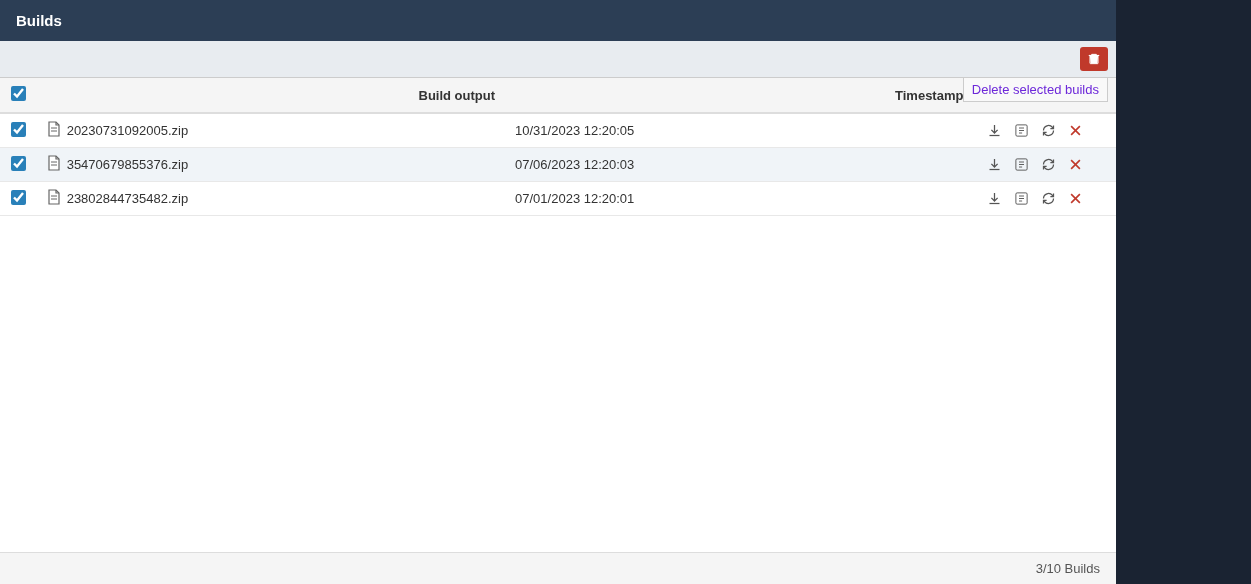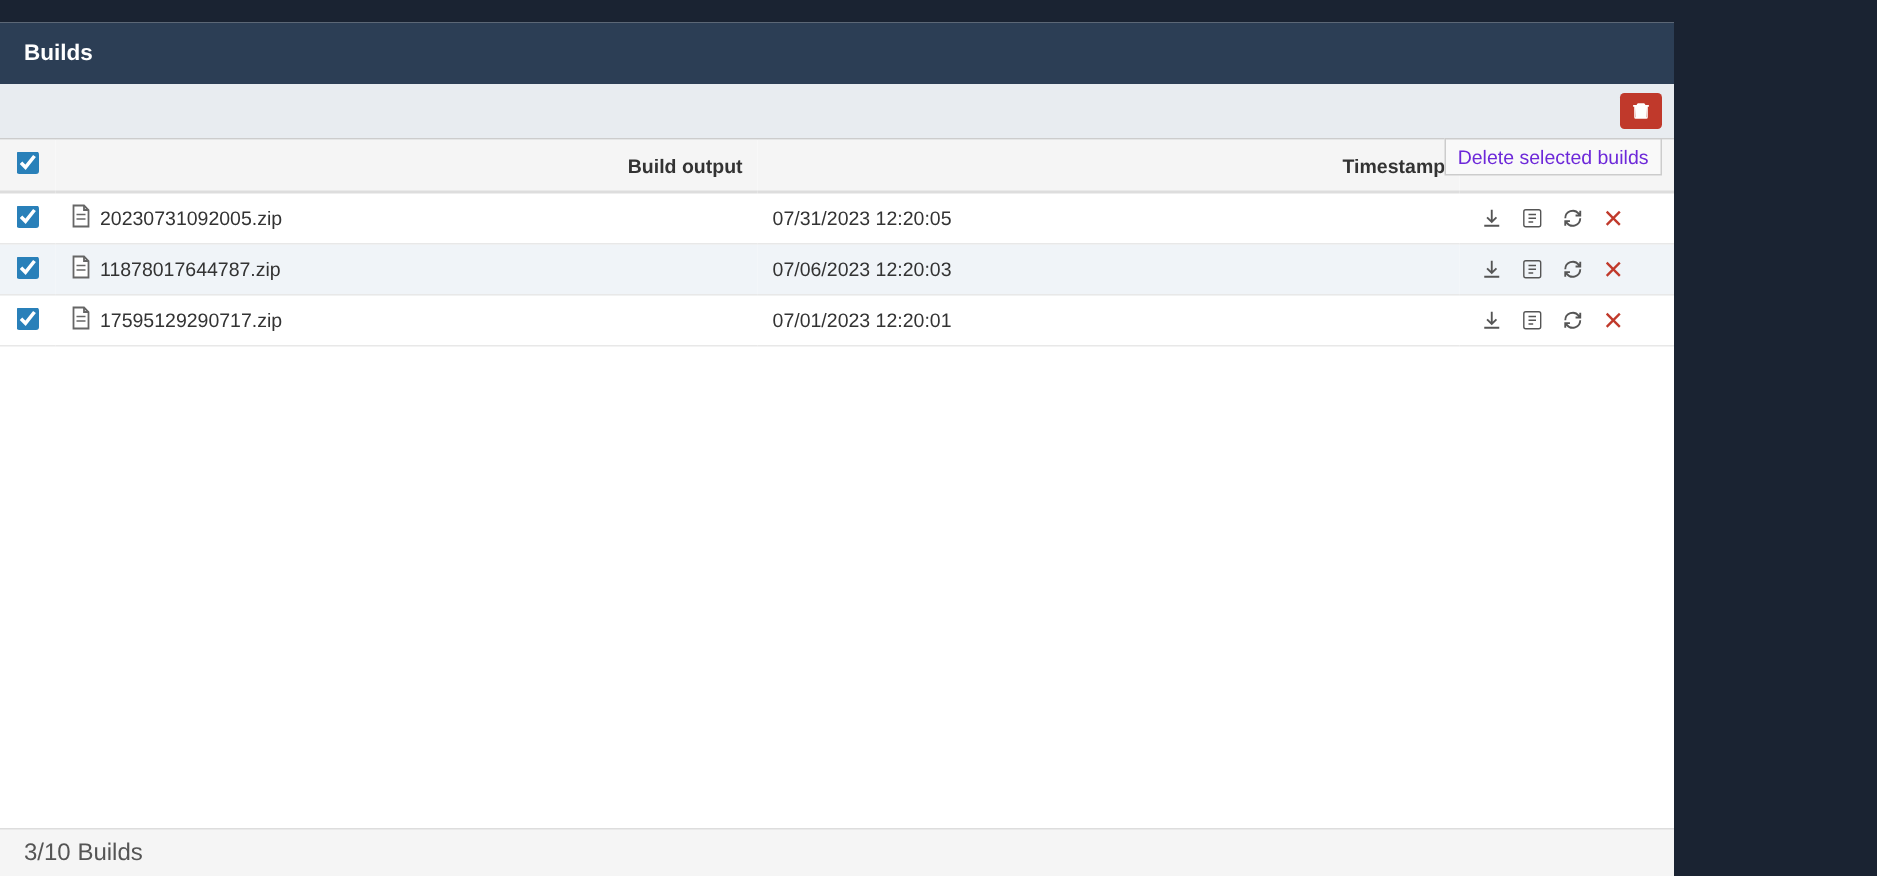--- a/index.html
+++ b/index.html
@@ -11,21 +11,20 @@
       width: 1251px;
       height: 584px;
     }
 
     .main-panel {
       flex: 1;
       background: #ffffff;
       display: flex;
       flex-direction: column;
       position: relative;
-      margin-top: 15px;
     }
 
     .sidebar {
       width: 135px;
       background: #1a2332;
       flex-shrink: 0;
     }
 
     .header-bar {
       background: #2c3e55;
@@ -163,22 +162,23 @@
       height: 15px;
       cursor: pointer;
       accent-color: #2980b9;
     }
 
     .footer-bar {
       background: #f5f5f5;
       border-top: 1px solid #ddd;
       padding: 6px 16px;
       display: flex;
-      align-items: center;
-      font-size: 16px;
+      justify-content: flex-end;
+      align-items: center;
+      font-size: 13px;
       color: #555;
       min-height: 32px;
     }
 
     
     .col-build { width: 460px; }
     .col-timestamp { width: 460px; }
     .col-actions { width: 140px; }
   </style>
 </head>
@@ -235,21 +235,21 @@
           <svg width="14" height="16" viewBox="0 0 14 16" fill="none" xmlns="http://www.w3.org/2000/svg">
             <path d="M2 1h7l3 3v11H2V1z" stroke="#666" stroke-width="1.2" fill="white"></path>
             <path d="M9 1v3h3" stroke="#666" stroke-width="1.2" fill="none"></path>
             <line x1="4" y1="7" x2="10" y2="7" stroke="#666" stroke-width="1"></line>
             <line x1="4" y1="10" x2="10" y2="10" stroke="#666" stroke-width="1"></line>
           </svg>
         </span>
         <span>20230731092005.zip</span>
       </div>
     </td>
-            <td>07/31/2023 12:20:05</td>
+            <td>10/31/2023 12:20:05</td>
             <td>
       <div class="actions-cell">
         <button class="action-icon-btn" title="Download">
           <svg width="15" height="15" viewBox="0 0 24 24" fill="none" stroke="#555" stroke-width="2">
             <path d="M12 3v13M7 11l5 5 5-5"></path>
             <path d="M4 20h16"></path>
           </svg>
         </button>
         <button class="action-icon-btn" title="Deploy">
           <svg width="15" height="15" viewBox="0 0 24 24" fill="none" stroke="#555" stroke-width="2">
@@ -277,21 +277,21 @@
             <td>
       <div class="file-cell">
         <span class="file-icon">
           <svg width="14" height="16" viewBox="0 0 14 16" fill="none" xmlns="http://www.w3.org/2000/svg">
             <path d="M2 1h7l3 3v11H2V1z" stroke="#666" stroke-width="1.2" fill="white"></path>
             <path d="M9 1v3h3" stroke="#666" stroke-width="1.2" fill="none"></path>
             <line x1="4" y1="7" x2="10" y2="7" stroke="#666" stroke-width="1"></line>
             <line x1="4" y1="10" x2="10" y2="10" stroke="#666" stroke-width="1"></line>
           </svg>
         </span>
-        <span>11878017644787.zip</span>
+        <span>35470679855376.zip</span>
       </div>
     </td>
             <td>07/06/2023 12:20:03</td>
             <td>
       <div class="actions-cell">
         <button class="action-icon-btn" title="Download">
           <svg width="15" height="15" viewBox="0 0 24 24" fill="none" stroke="#555" stroke-width="2">
             <path d="M12 3v13M7 11l5 5 5-5"></path>
             <path d="M4 20h16"></path>
           </svg>
@@ -322,21 +322,21 @@
             <td>
       <div class="file-cell">
         <span class="file-icon">
           <svg width="14" height="16" viewBox="0 0 14 16" fill="none" xmlns="http://www.w3.org/2000/svg">
             <path d="M2 1h7l3 3v11H2V1z" stroke="#666" stroke-width="1.2" fill="white"></path>
             <path d="M9 1v3h3" stroke="#666" stroke-width="1.2" fill="none"></path>
             <line x1="4" y1="7" x2="10" y2="7" stroke="#666" stroke-width="1"></line>
             <line x1="4" y1="10" x2="10" y2="10" stroke="#666" stroke-width="1"></line>
           </svg>
         </span>
-        <span>17595129290717.zip</span>
+        <span>23802844735482.zip</span>
       </div>
     </td>
             <td>07/01/2023 12:20:01</td>
             <td>
       <div class="actions-cell">
         <button class="action-icon-btn" title="Download">
           <svg width="15" height="15" viewBox="0 0 24 24" fill="none" stroke="#555" stroke-width="2">
             <path d="M12 3v13M7 11l5 5 5-5"></path>
             <path d="M4 20h16"></path>
           </svg>

